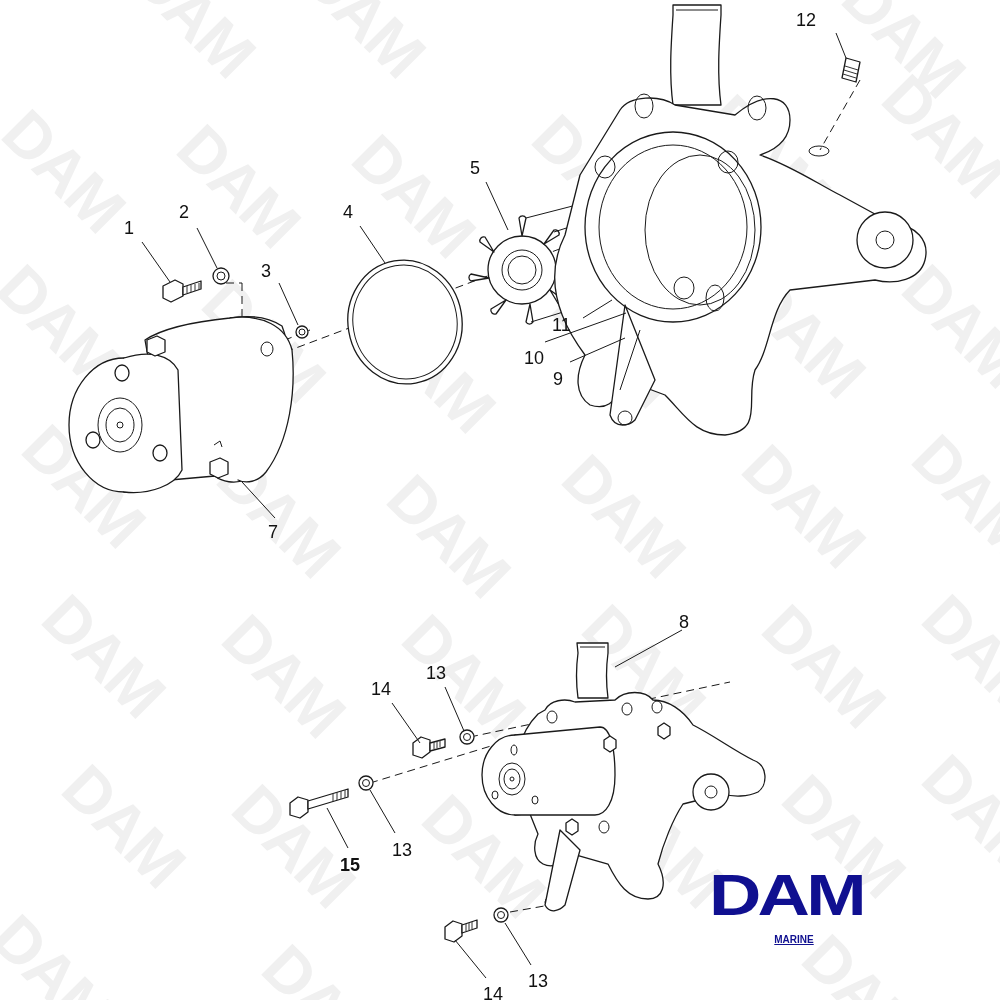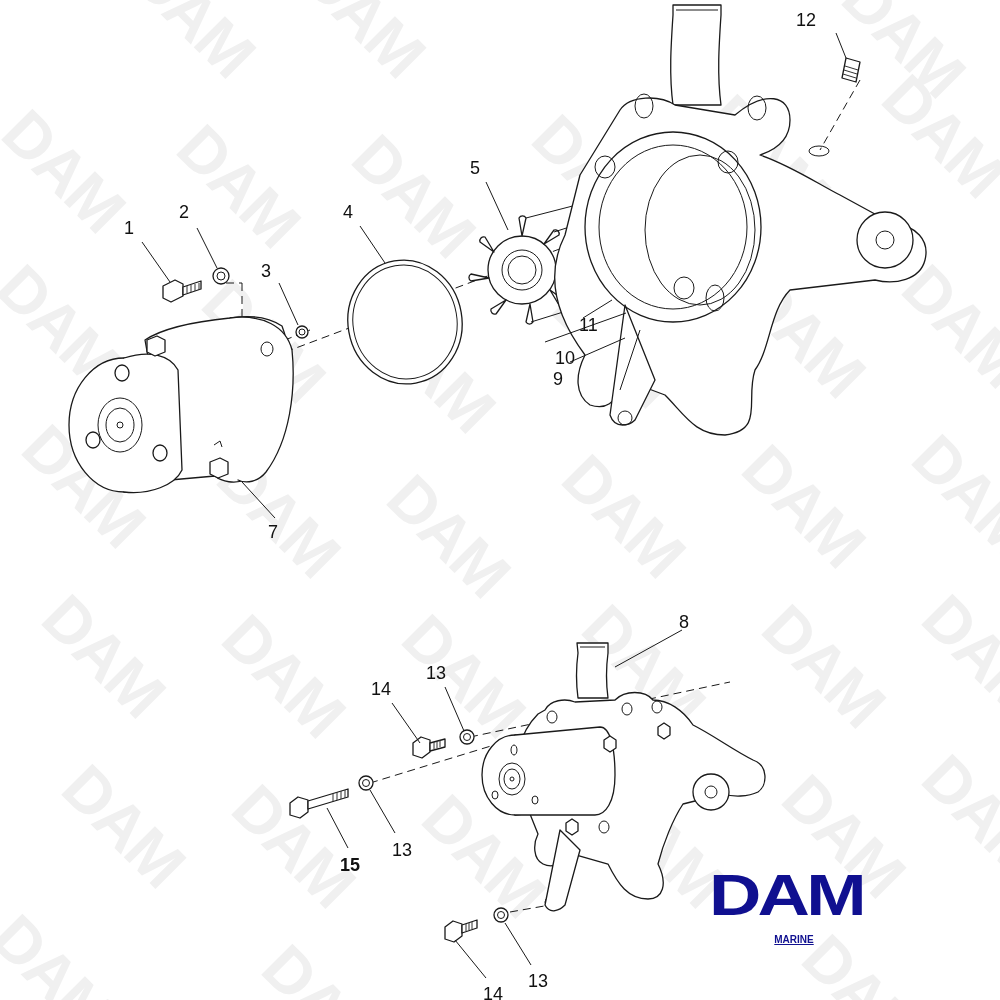--- a/index.html
+++ b/index.html
@@ -256,22 +256,22 @@
     </g>
   </svg>
 
   <span class="callout" style="left:124px;top:219px;">1</span>
   <span class="callout" style="left:179px;top:203px;">2</span>
   <span class="callout" style="left:261px;top:262px;">3</span>
   <span class="callout" style="left:343px;top:203px;">4</span>
   <span class="callout" style="left:470px;top:159px;">5</span>
   <span class="callout" style="left:268px;top:523px;">7</span>
   <span class="callout" style="left:553px;top:370px;">9</span>
-  <span class="callout" style="left:524px;top:349px;margin-left:31px;">10</span>
-  <span class="callout" style="left:579px;top:316px;text-align:right;">11</span>
+  <span class="callout" style="left:524px;top:349px;">10</span>
+  <span class="callout" style="left:552px;top:316px;text-align:right;">11</span>
   <span class="callout" style="left:796px;top:11px;">12</span>
   <span class="callout" style="left:679px;top:613px;">8</span>
   <span class="callout" style="left:426px;top:664px;">13</span>
   <span class="callout" style="left:371px;top:680px;">14</span>
   <span class="callout" style="left:392px;top:841px;">13</span>
   <span class="callout" style="left:340px;top:856px;font-weight:bold;">15</span>
   <span class="callout" style="left:528px;top:972px;">13</span>
   <span class="callout" style="left:483px;top:985px;">14</span>
 
   <div class="logo">

